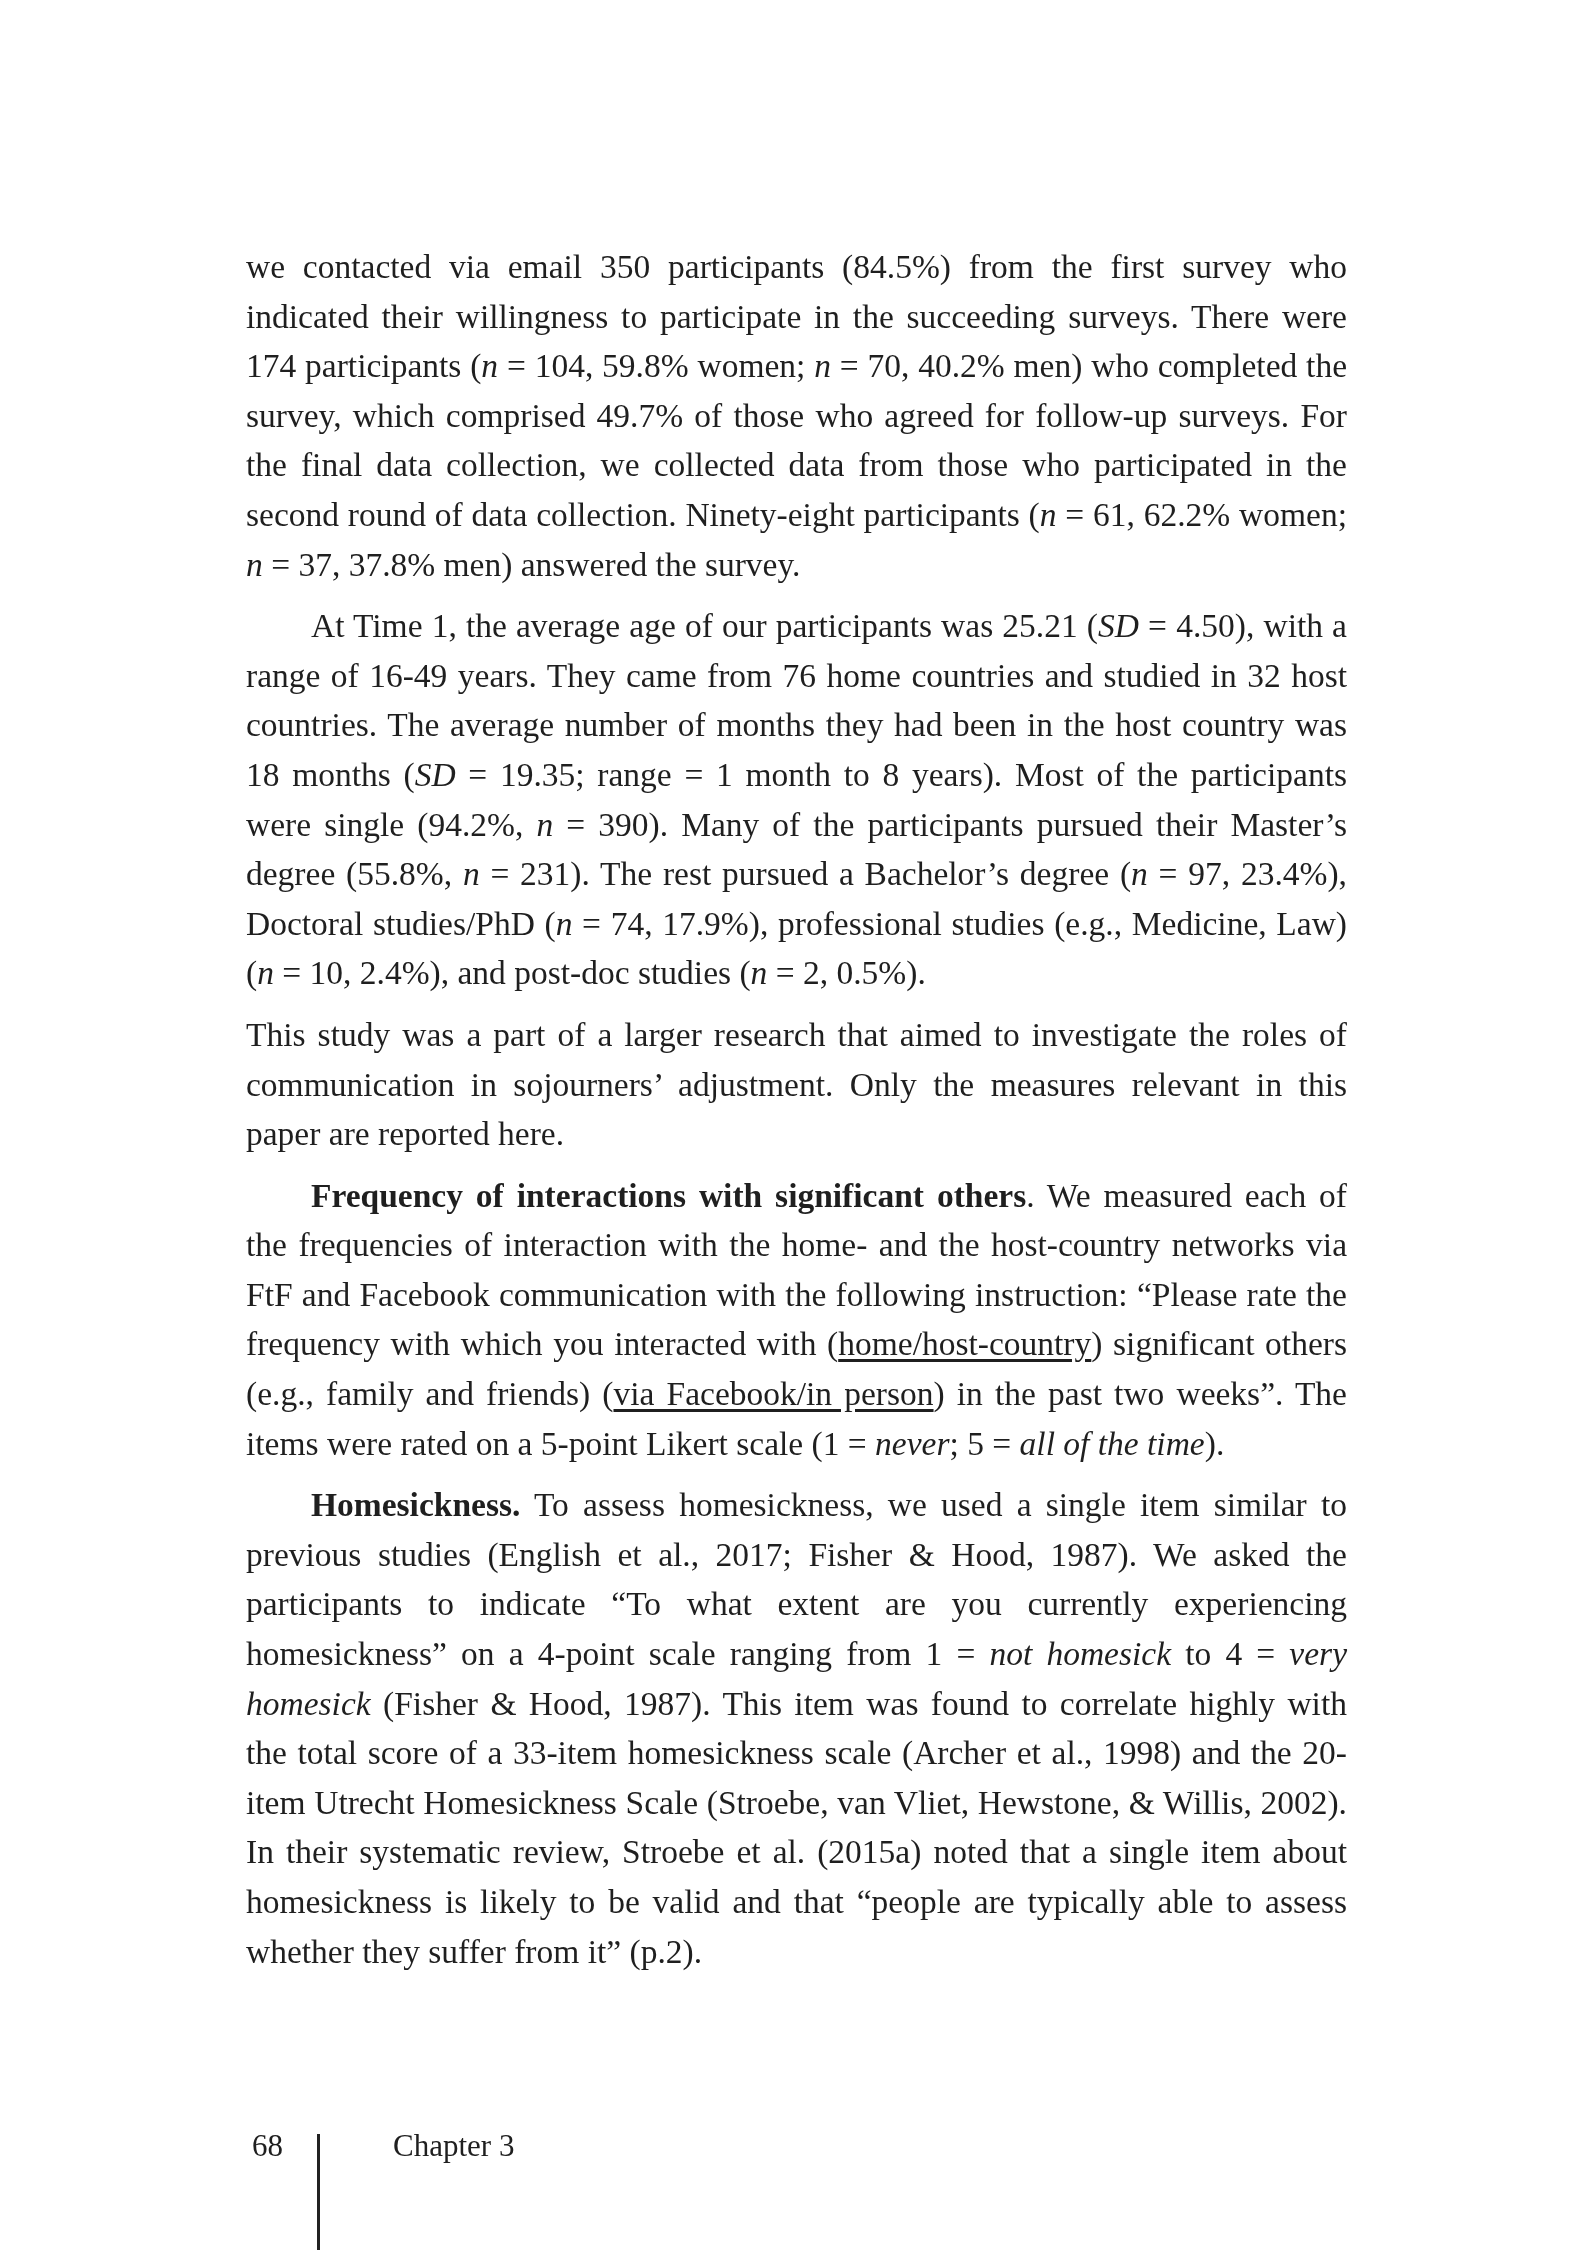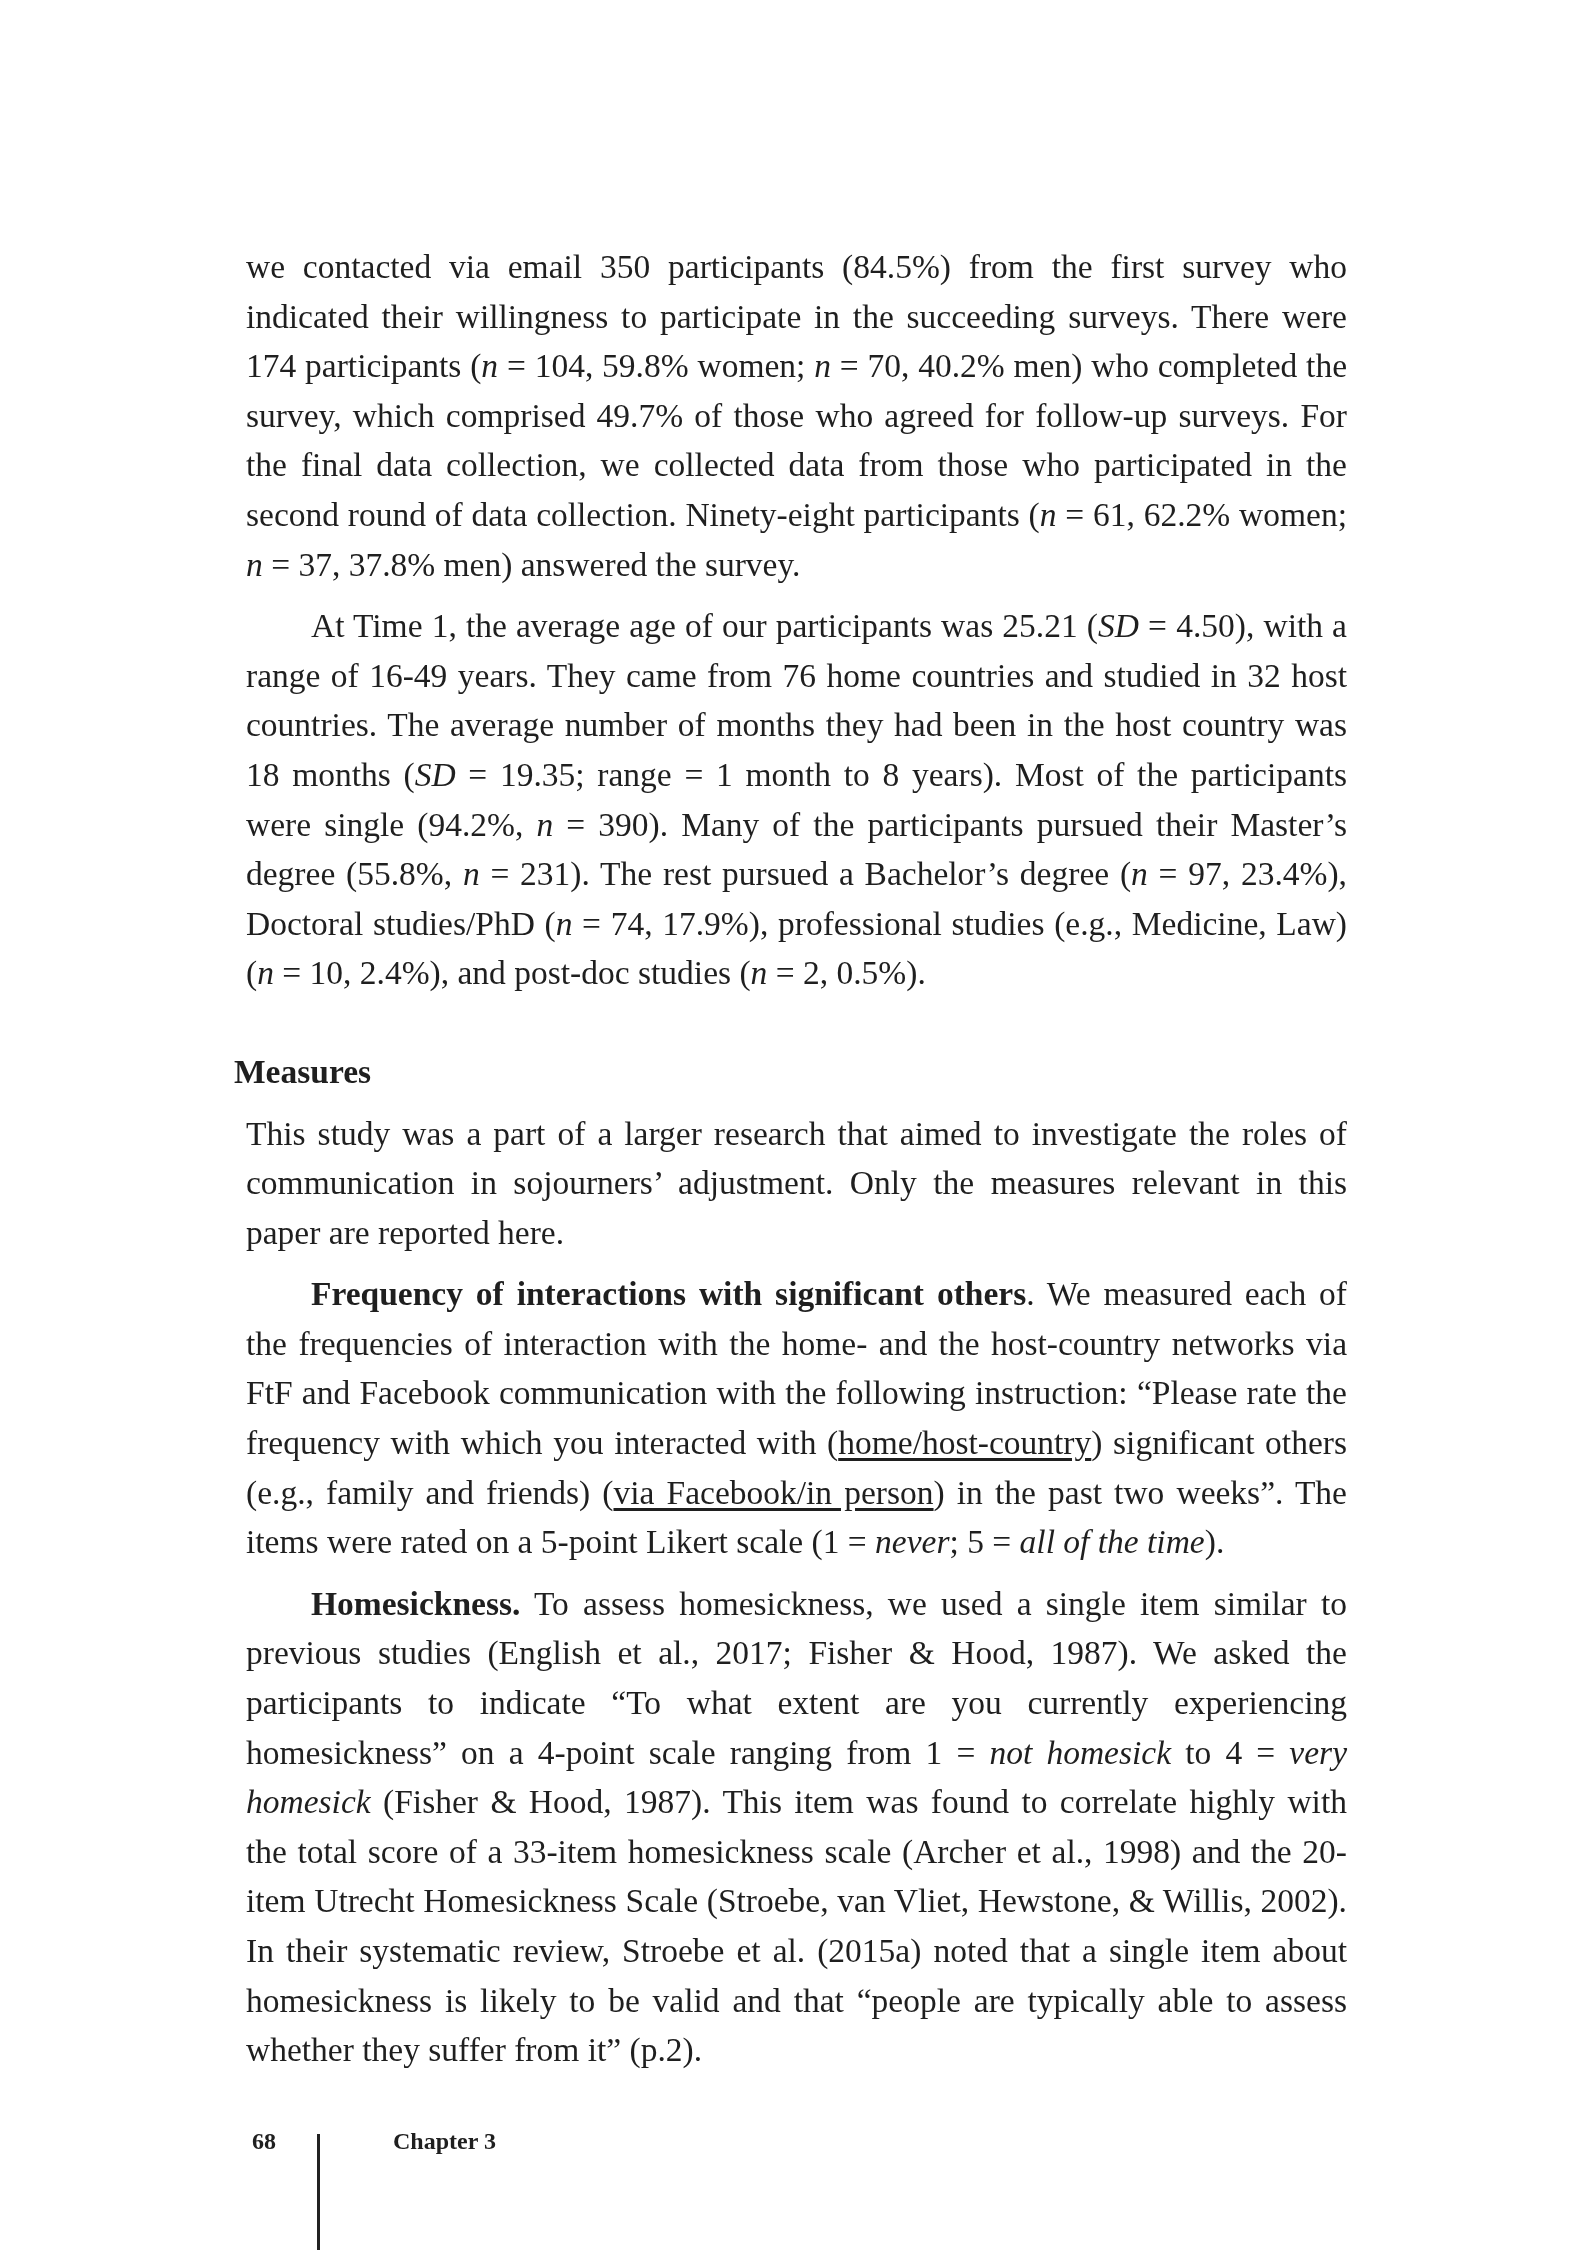--- a/index.html
+++ b/index.html
@@ -4,34 +4,33 @@
 <style>
   html, body { margin: 0; padding: 0; background: #ffffff; }
   body { width: 1594px; height: 2250px; position: relative; overflow: hidden; color: #1f1f1f; }
   .page { position: absolute; left: 234px; top: 230px; width: 1125px; font-family: "Liberation Serif", "DejaVu Serif", serif; font-size: 33.5px; line-height: 49.6px; }
   .p { margin: 12px; text-align: justify; }
   .indent { text-indent: 65px; }
   .heading { font-weight: bold; margin: 0; margin-top: 49px; }
   .run-in { font-weight: bold; }
   .u { text-decoration: underline; text-underline-offset: 4px; }
   i { font-style: italic; }
-  .footer { position: absolute; left: 0; top: 2128px; width: 1594px; height: 122px; font-family: "Liberation Serif", "DejaVu Serif", serif; font-size: 24px; font-weight: bold; }
+  .footer { position: absolute; left: 0; top: 2128px; width: 1594px; height: 122px; font-family: "Liberation Serif", "DejaVu Serif", serif; font-size: 31px; }
   .page-number { position: absolute; left: 252px; top: 0; }
   .rule { position: absolute; left: 317px; top: 6px; width: 3px; height: 122px; background: #222; }
   .chapter { position: absolute; left: 353px; top: 0; margin-left: 40px; }
 </style>
 </head>
 <body>
 
 <div class="page">
   <p class="p"><span>we contacted via email 350 participants (84.5%) from the first survey who indicated their willingness to participate in the succeeding surveys. There were 174 participants (</span><i>n</i><span> = 104, 59.8% women; </span><i>n</i><span> = 70, 40.2% men) who completed the survey, which comprised 49.7% of those who agreed for follow-up surveys. For the final data collection, we collected data from those who participated in the second round of data collection. Ninety-eight participants (</span><i>n</i><span> = 61, 62.2% women; </span><i>n</i><span> = 37, 37.8% men) answered the survey.</span></p>
 
   <p class="p indent"><span>At Time 1, the average age of our participants was 25.21 (</span><i>SD</i><span> = 4.50), with a range of 16-49 years. They came from 76 home countries and studied in 32 host countries. The average number of months they had been in the host country was 18 months (</span><i>SD</i><span> = 19.35; range = 1 month to 8 years). Most of the participants were single (94.2%, </span><i>n</i><span> = 390). Many of the participants pursued their Master’s degree (55.8%, </span><i>n</i><span> = 231). The rest pursued a Bachelor’s degree (</span><i>n</i><span> = 97, 23.4%), Doctoral studies/PhD (</span><i>n</i><span> = 74, 17.9%), professional studies (e.g., Medicine, Law) (</span><i>n</i><span> = 10, 2.4%), and post-doc studies (</span><i>n</i><span> = 2, 0.5%).</span></p>
 
-  <h2 class="heading" style="font-size:33.5px;line-height:49.6px;">Measures</h2>
 
   <p class="p">This study was a part of a larger research that aimed to investigate the roles of communication in sojourners’ adjustment. Only the measures relevant in this paper are reported here.</p>
 
   <p class="p indent"><span class="run-in">Frequency of interactions with significant others</span><span>. We measured each of the frequencies of interaction with the home- and the host-country networks via FtF and Facebook communication with the following instruction: “Please rate the frequency with which you interacted with (</span><span class="u">home/host-country</span><span>) significant others (e.g., family and friends) (</span><span class="u">via Facebook/in person</span><span>) in the past two weeks”. The items were rated on a 5-point Likert scale (1 = </span><i>never</i><span>; 5 = </span><i>all of the time</i><span>).</span></p>
 
   <p class="p indent"><span class="run-in">Homesickness.</span><span> To assess homesickness, we used a single item similar to previous studies (English et al., 2017; Fisher &amp; Hood, 1987). We asked the participants to indicate “To what extent are you currently experiencing homesickness” on a 4-point scale ranging from 1 = </span><i>not homesick</i><span> to 4 = </span><i>very homesick</i><span> (Fisher &amp; Hood, 1987). This item was found to correlate highly with the total score of a 33-item homesickness scale (Archer et al., 1998) and the 20-item Utrecht Homesickness Scale (Stroebe, van Vliet, Hewstone, &amp; Willis, 2002). In their systematic review, Stroebe et al. (2015a) noted that a single item about homesickness is likely to be valid and that “people are typically able to assess whether they suffer from it” (p.2).</span></p>
 </div>
 
 <div class="footer">
   <span class="page-number">68</span>

